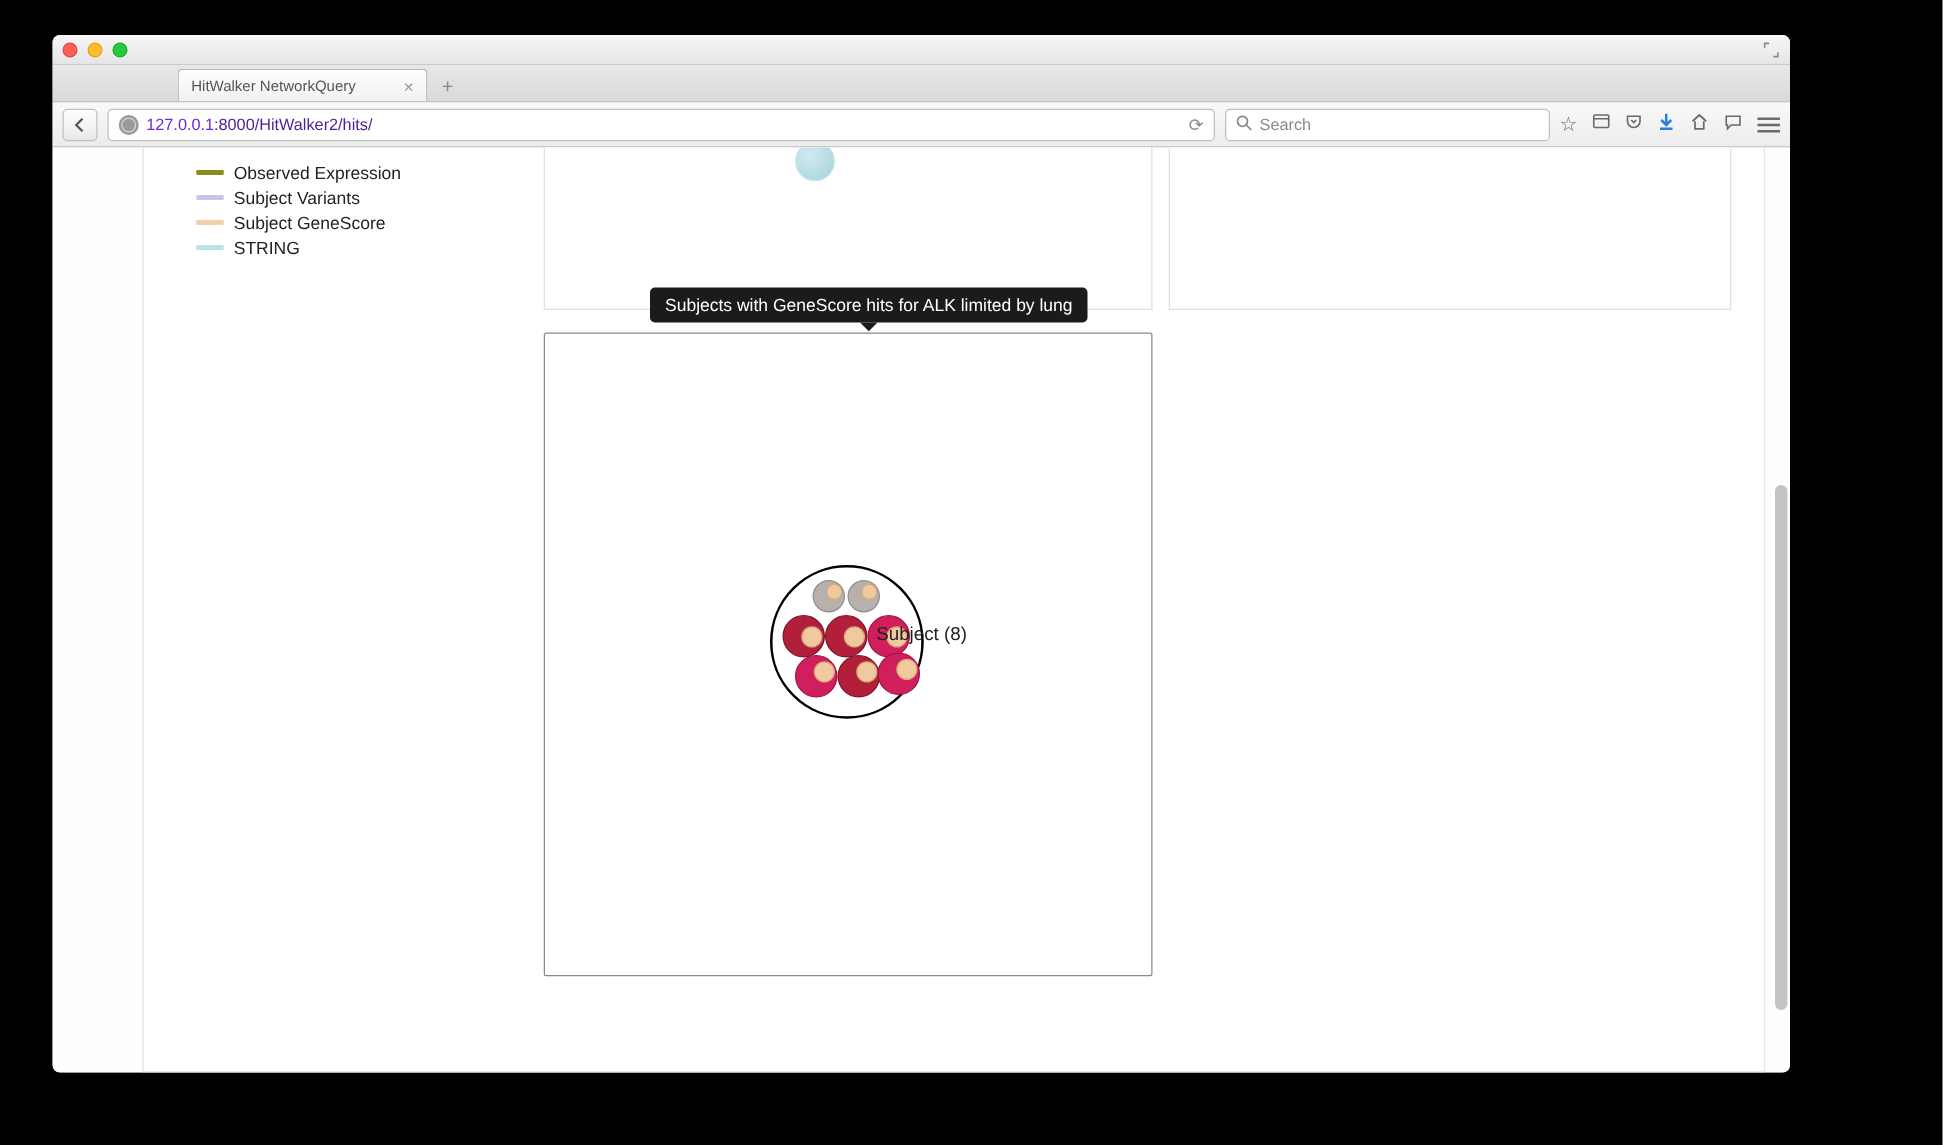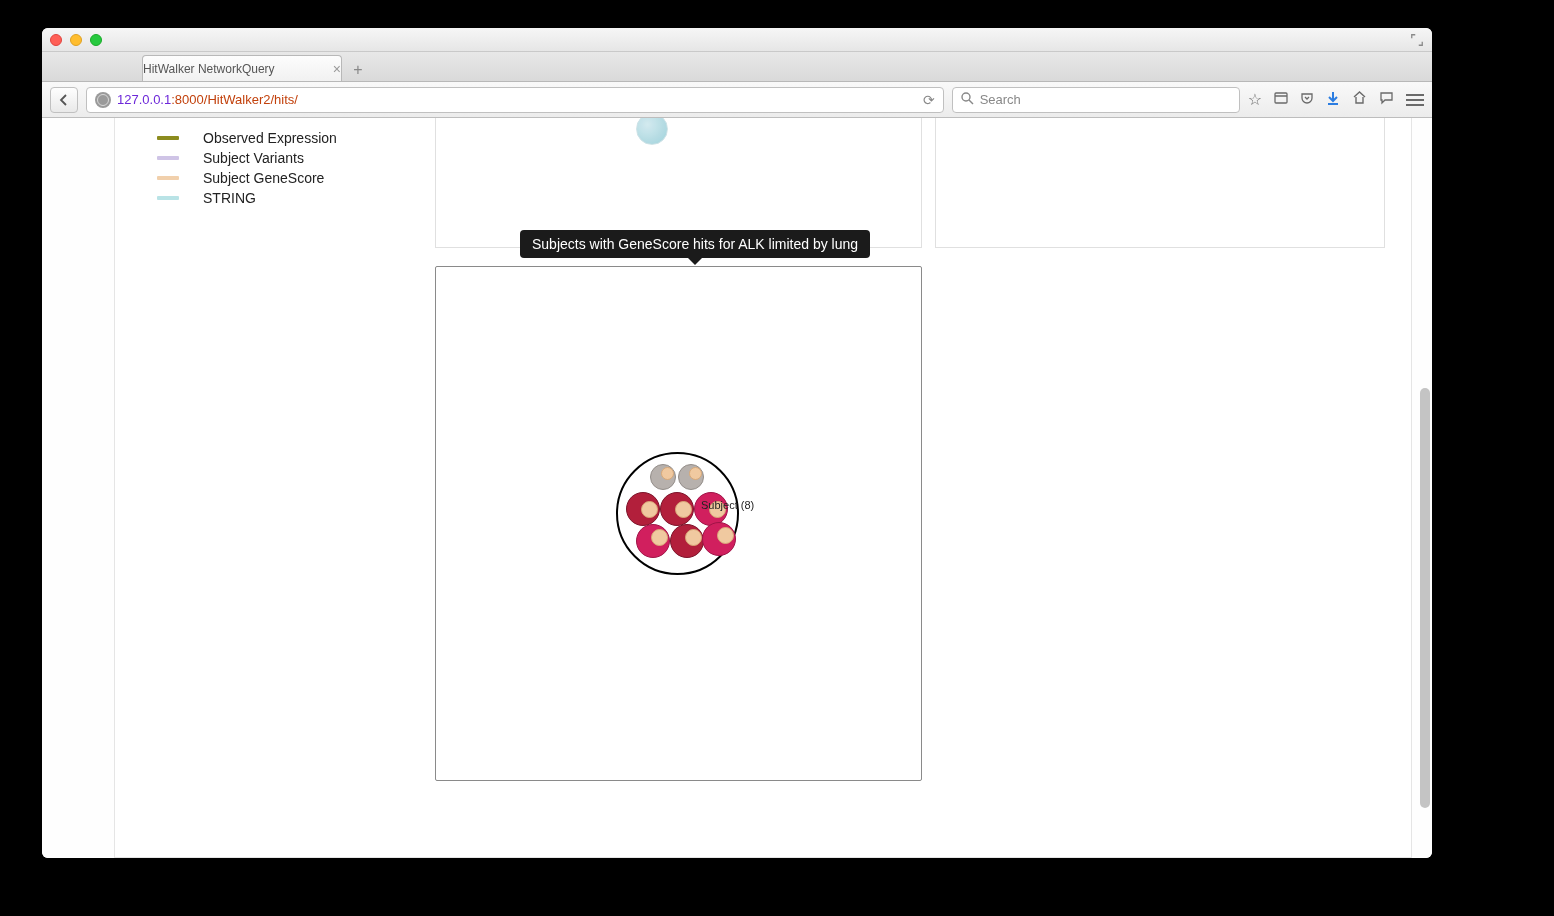--- a/index.html
+++ b/index.html
@@ -55,21 +55,21 @@
     align-items: flex-end;
     padding-left: 100px;
   }
   .tab {
     background: linear-gradient(#fdfdfd,#f1f1f1);
     border: 1px solid #b8b8b8;
     border-bottom: none;
     border-radius: 4px 4px 0 0;
     height: 26px;
     min-width: 200px;
-    padding: 0 0;
+    padding: 0 10px;
     display: flex;
     align-items: center;
     font-size: 12px;
     color: #555;
     position: relative;
   }
   .tab .close {
     margin-left: auto;
     color:#999;
     font-size:14px;
@@ -112,26 +112,26 @@
   }
   .urlfield .globe {
     width:16px;height:16px;margin-right:6px;
     background:#9a9a9a;border-radius:50%;
     position:relative;
   }
   .urlfield .globe::after{
     content:"";position:absolute;inset:2px;border:1px solid #d8d8d8;border-radius:50%;
   }
   .urlfield .host{color:#6d28d9;}
-  .urlfield .path{color:#c2410c;}
+  .urlfield .path{color:#4c1d95;}
   .urlfield .reload {
     margin-left:auto;color:#888;font-size:14px;
   }
   .searchfield {
-    width:288px;height:26px;
+    width:260px;height:26px;
     border:1px solid #c0c0c0;border-radius:4px;background:#fff;
     display:flex;align-items:center;padding:0 8px;font-size:13px;color:#888;
   }
   .searchfield .mag{margin-right:6px;}
   .toolbar-icons{display:flex;align-items:center;gap:12px;color:#6a6a6a;font-size:16px;}
   .toolbar-icons .dl{color:#2b7de1;}
   .hamburger{width:18px;display:flex;flex-direction:column;gap:3px;}
   .hamburger span{height:2px;background:#6a6a6a;}
   
   .viewport {
@@ -152,21 +152,21 @@
     border-left:1px solid #e5e5e5;
     border-right:1px solid #e5e5e5;
     border-bottom:1px solid #e5e5e5;
   }
   .legend {
     position:absolute;
     left:42px; top:10px;
     font-size:14px;
     color:#222;
   }
-  .legend-row{display:flex;align-items:center;gap:24px;height:20px;}
+  .legend-row{display:flex;align-items:center;gap:8px;height:20px;}
   .legend-swatch{width:22px;height:4px;border-radius:1px;}
   
   .upper-panel {
     position:absolute;
     left:320px; top:0; width:487px; height:130px;
     border:1px solid #e0e0e0;border-top:none;
     background:#fff;
   }
   .upper-node {
     position:absolute; left:200px; top:-5px; width:32px;height:32px;
@@ -216,21 +216,21 @@
     width:123px; height:123px;
   }
   .cluster-outline{
     position:absolute; inset:0;
     border:2px solid #000; border-radius:50%;
     background:#fff;
   }
   .cluster-label{
     position:absolute;
     left:85px; top:47px;
-    font-size:11px; color:#222;
+    font-size:15px; color:#222;
     white-space:nowrap;
   }
   .node {
     position:absolute;
     width:34px;height:34px;border-radius:50%;
     background:#b21f3b;
     border:1px solid #7d142a;
   }
   .node.mag { background:#d11f5e; border-color:#a01447; }
   .node .inner {

